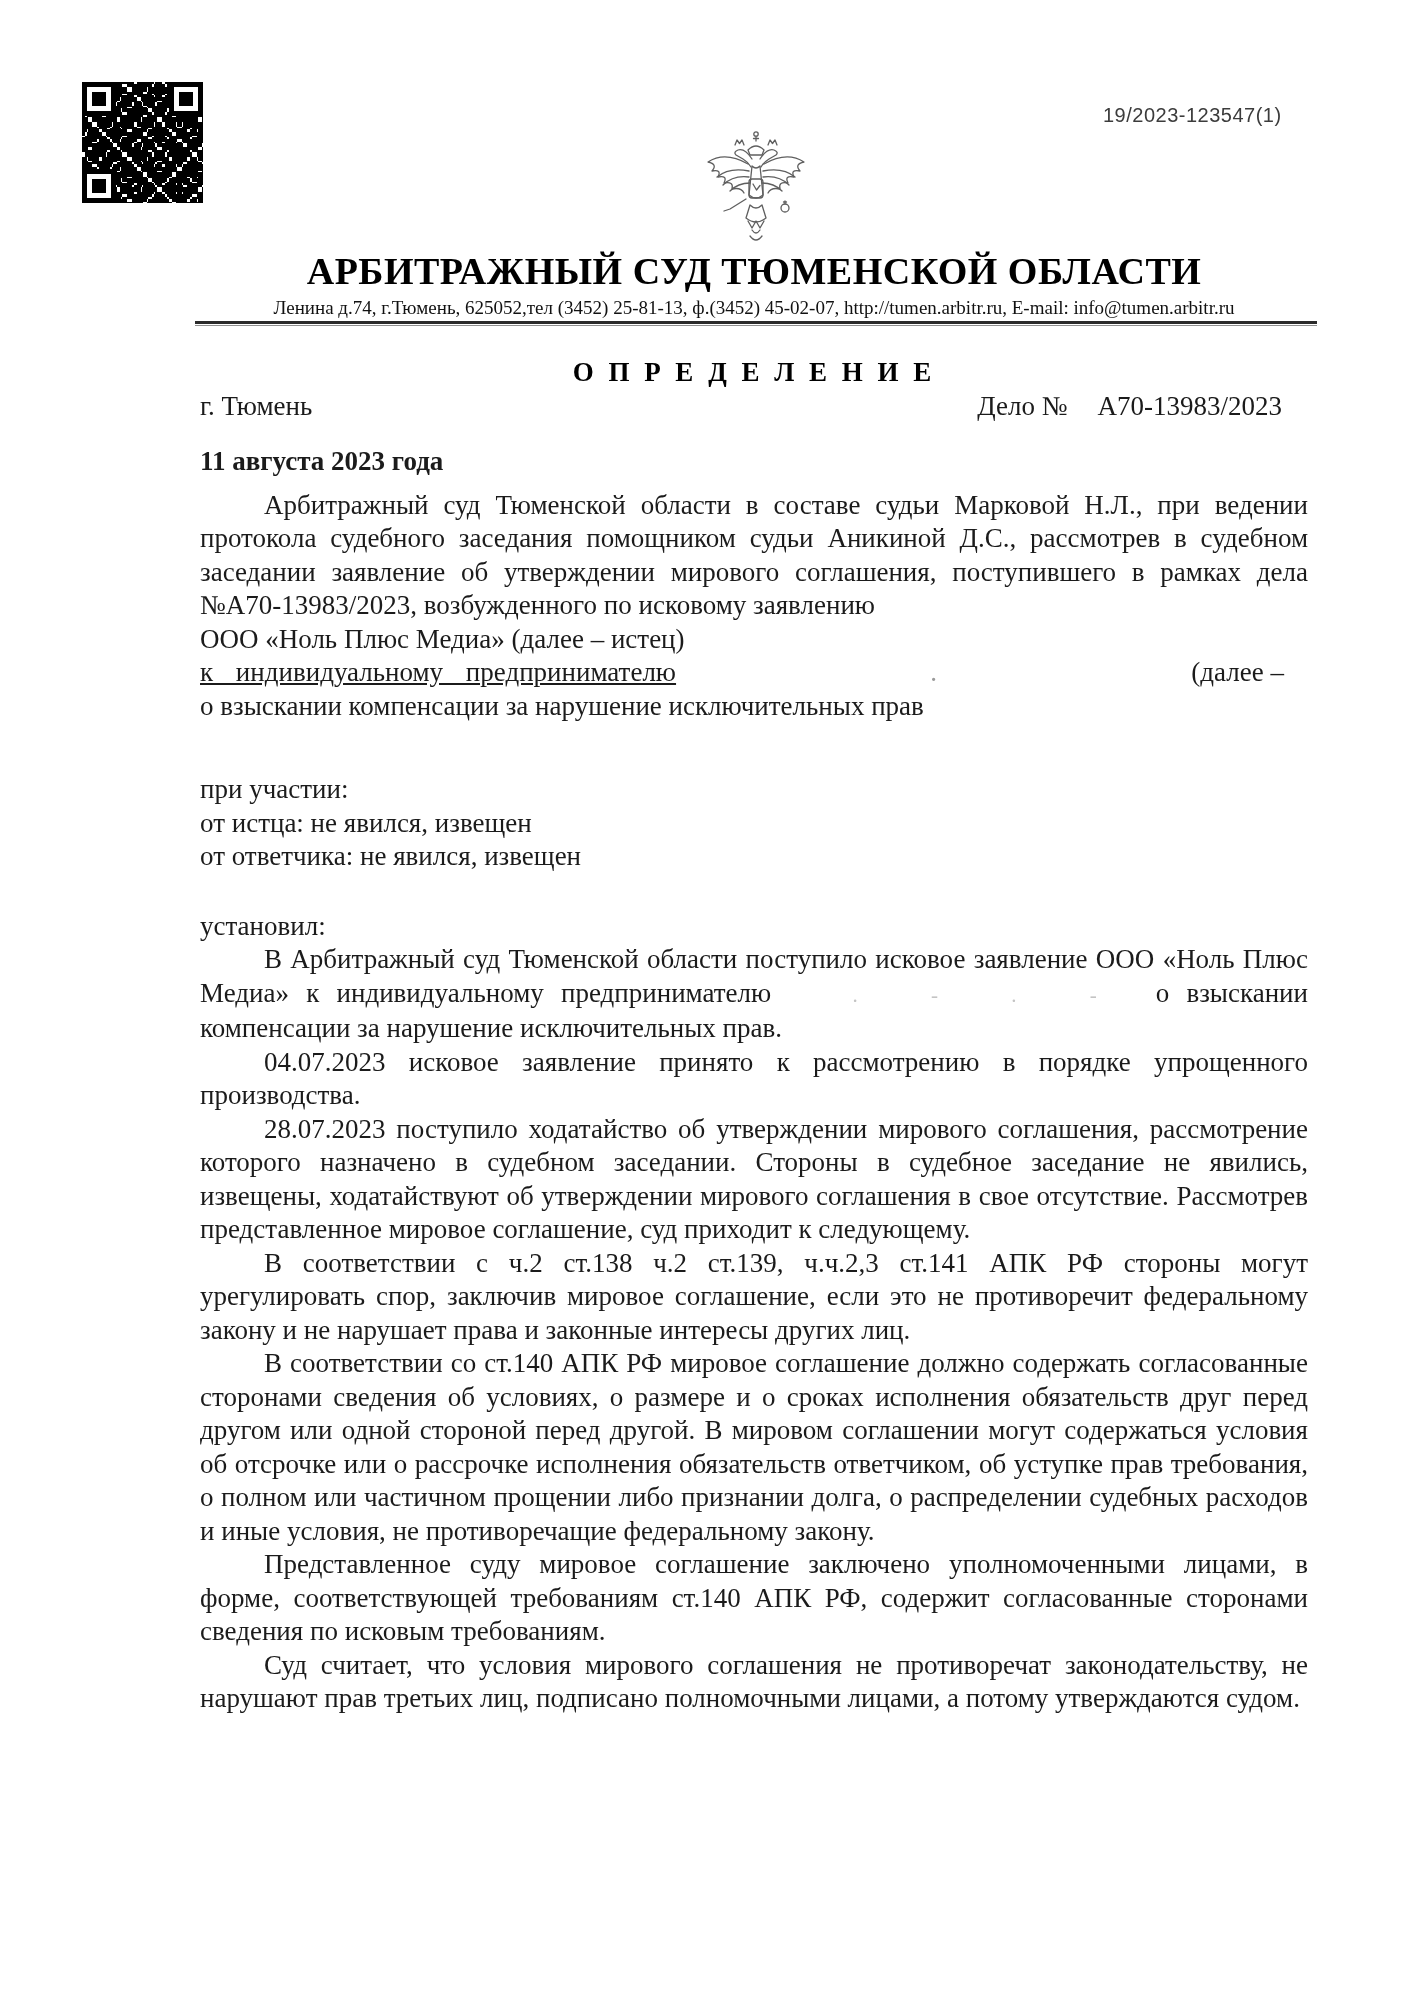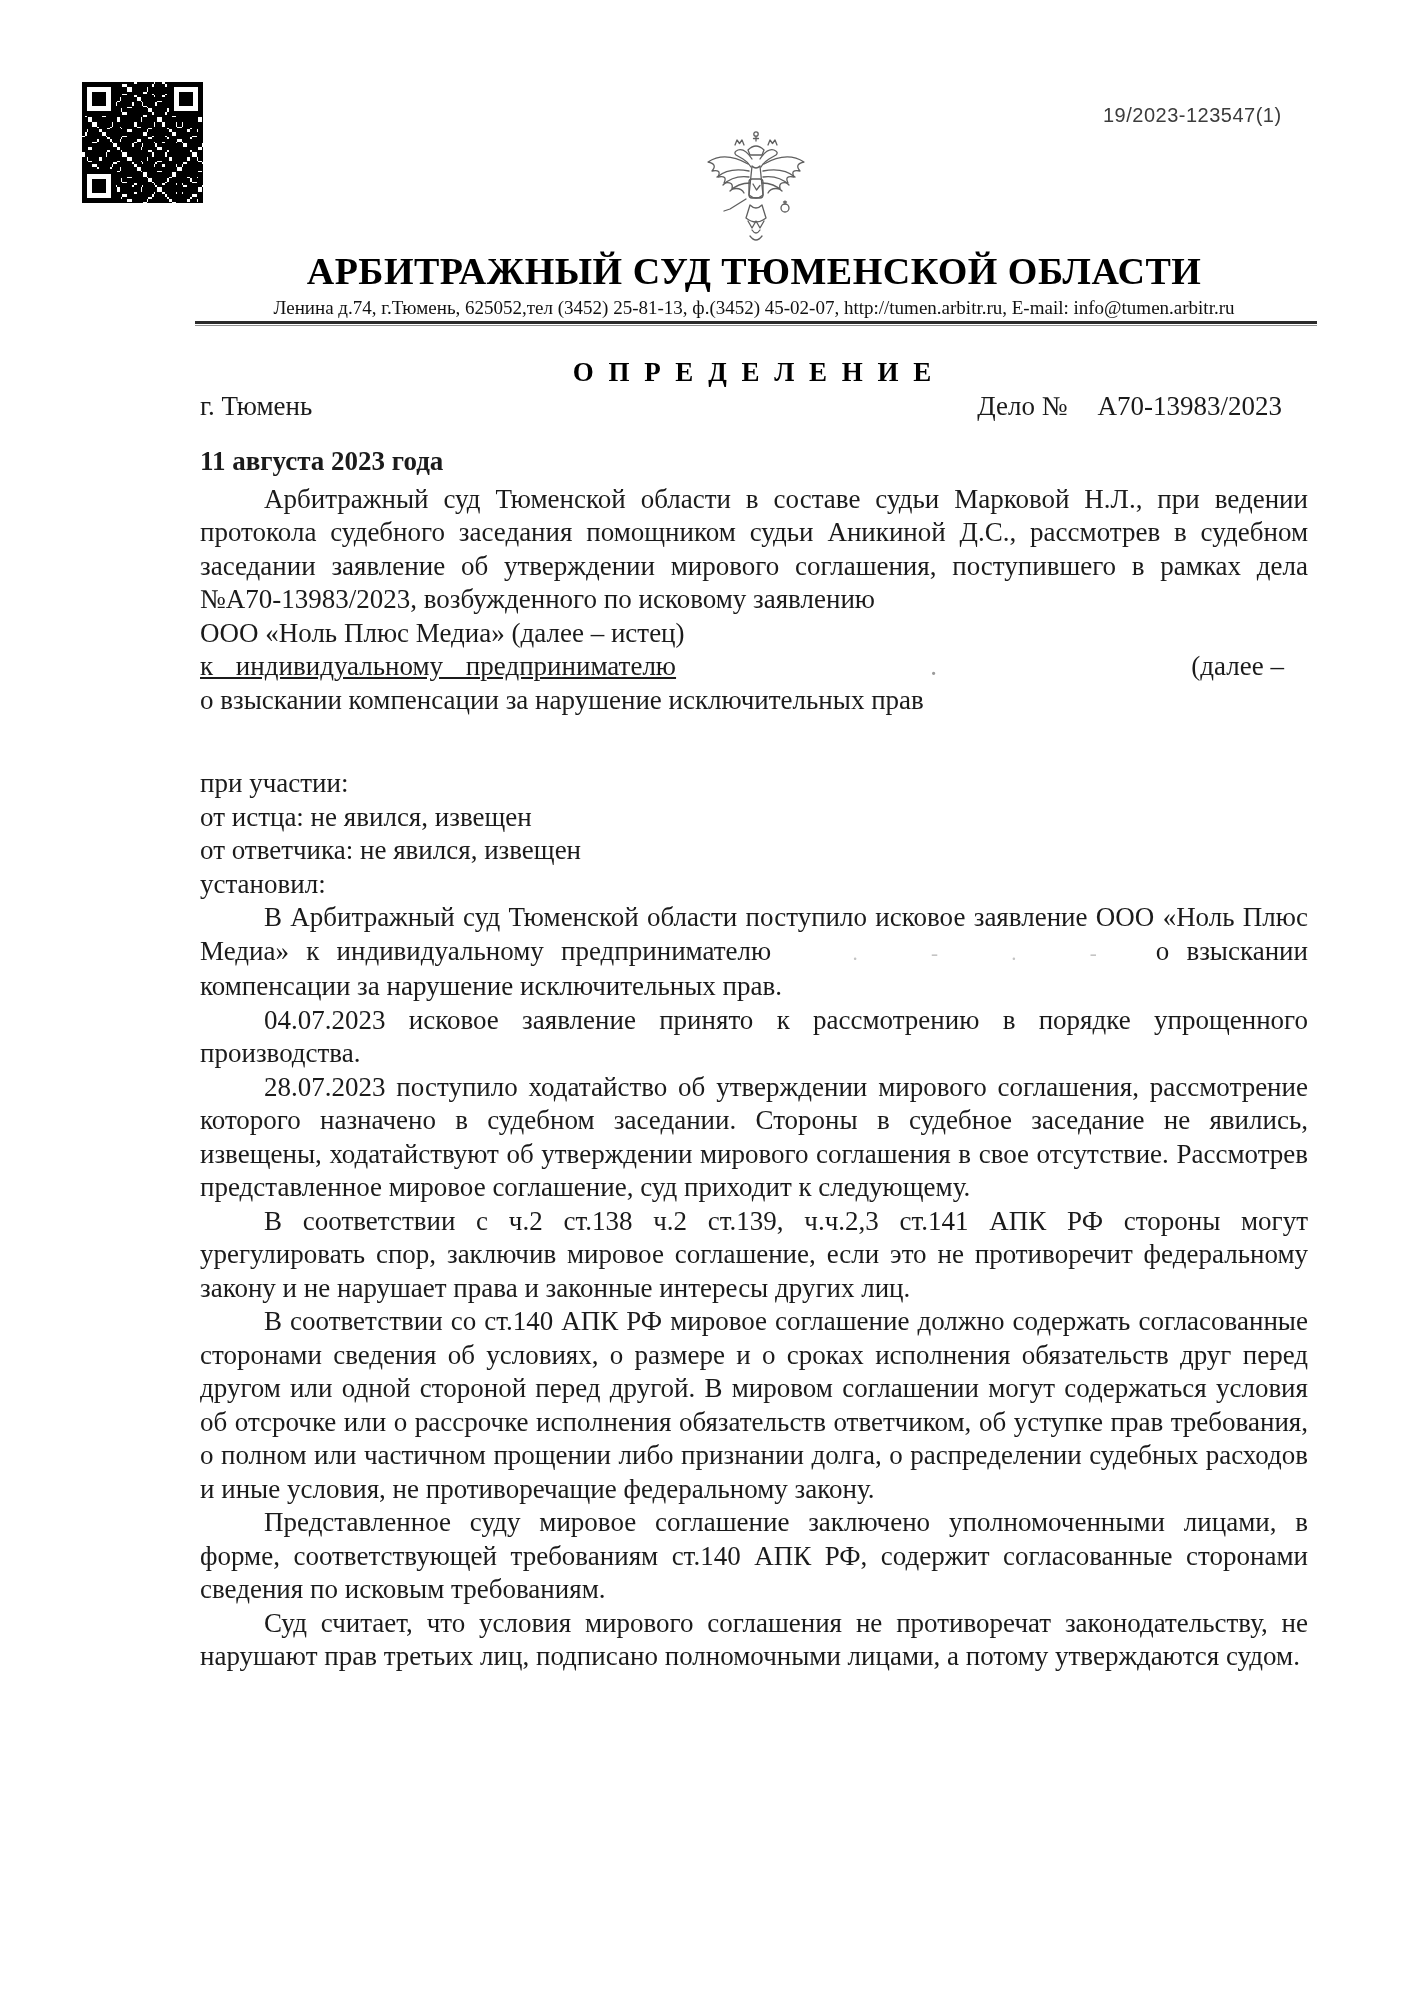--- a/index.html
+++ b/index.html
@@ -33,26 +33,26 @@
   
   .content{position:absolute;left:200px;top:356px;width:1108px;font-size:27px;line-height:33.5px;}
   .doc-title{text-align:center;font-weight:bold;letter-spacing:4px;color:#000;}
   .doc-subtitle{text-align:center;font-weight:bold;color:#000;}
   .place-case-row{display:flex;justify-content:space-between;align-items:baseline;padding-right:26px;gap:27px;}
   .case-num{margin-left:30px;}
   .doc-date{margin-top:22px;font-weight:bold;}
   .para{margin:0;}
   .just{text-align:justify;}
   .indent{text-indent:64px;}
-  .first-para{margin-top:4px;}
+  .first-para{margin-top:10px;}
   .defendant-row{display:flex;justify-content:space-between;padding-right:24px;}
   .defendant-row .left{word-spacing:16px;text-decoration:underline;}
   .redact-dot{color:#9a9a9a;}
   .gap-participation{margin-top:50px;}
-  .gap-ustanovil{}
+  .gap-ustanovil{margin-top:36px;}
   .redaction{display:inline-block;min-width:350px;color:#c4c4c4;letter-spacing:34px;font-size:21px;}
 
   .footer-note{position:absolute;left:203px;top:1940px;font-size:17px;color:#222;}
 </style>
 </head>
 <body>
 
 <div class="page">
 
   <div class="qr">

